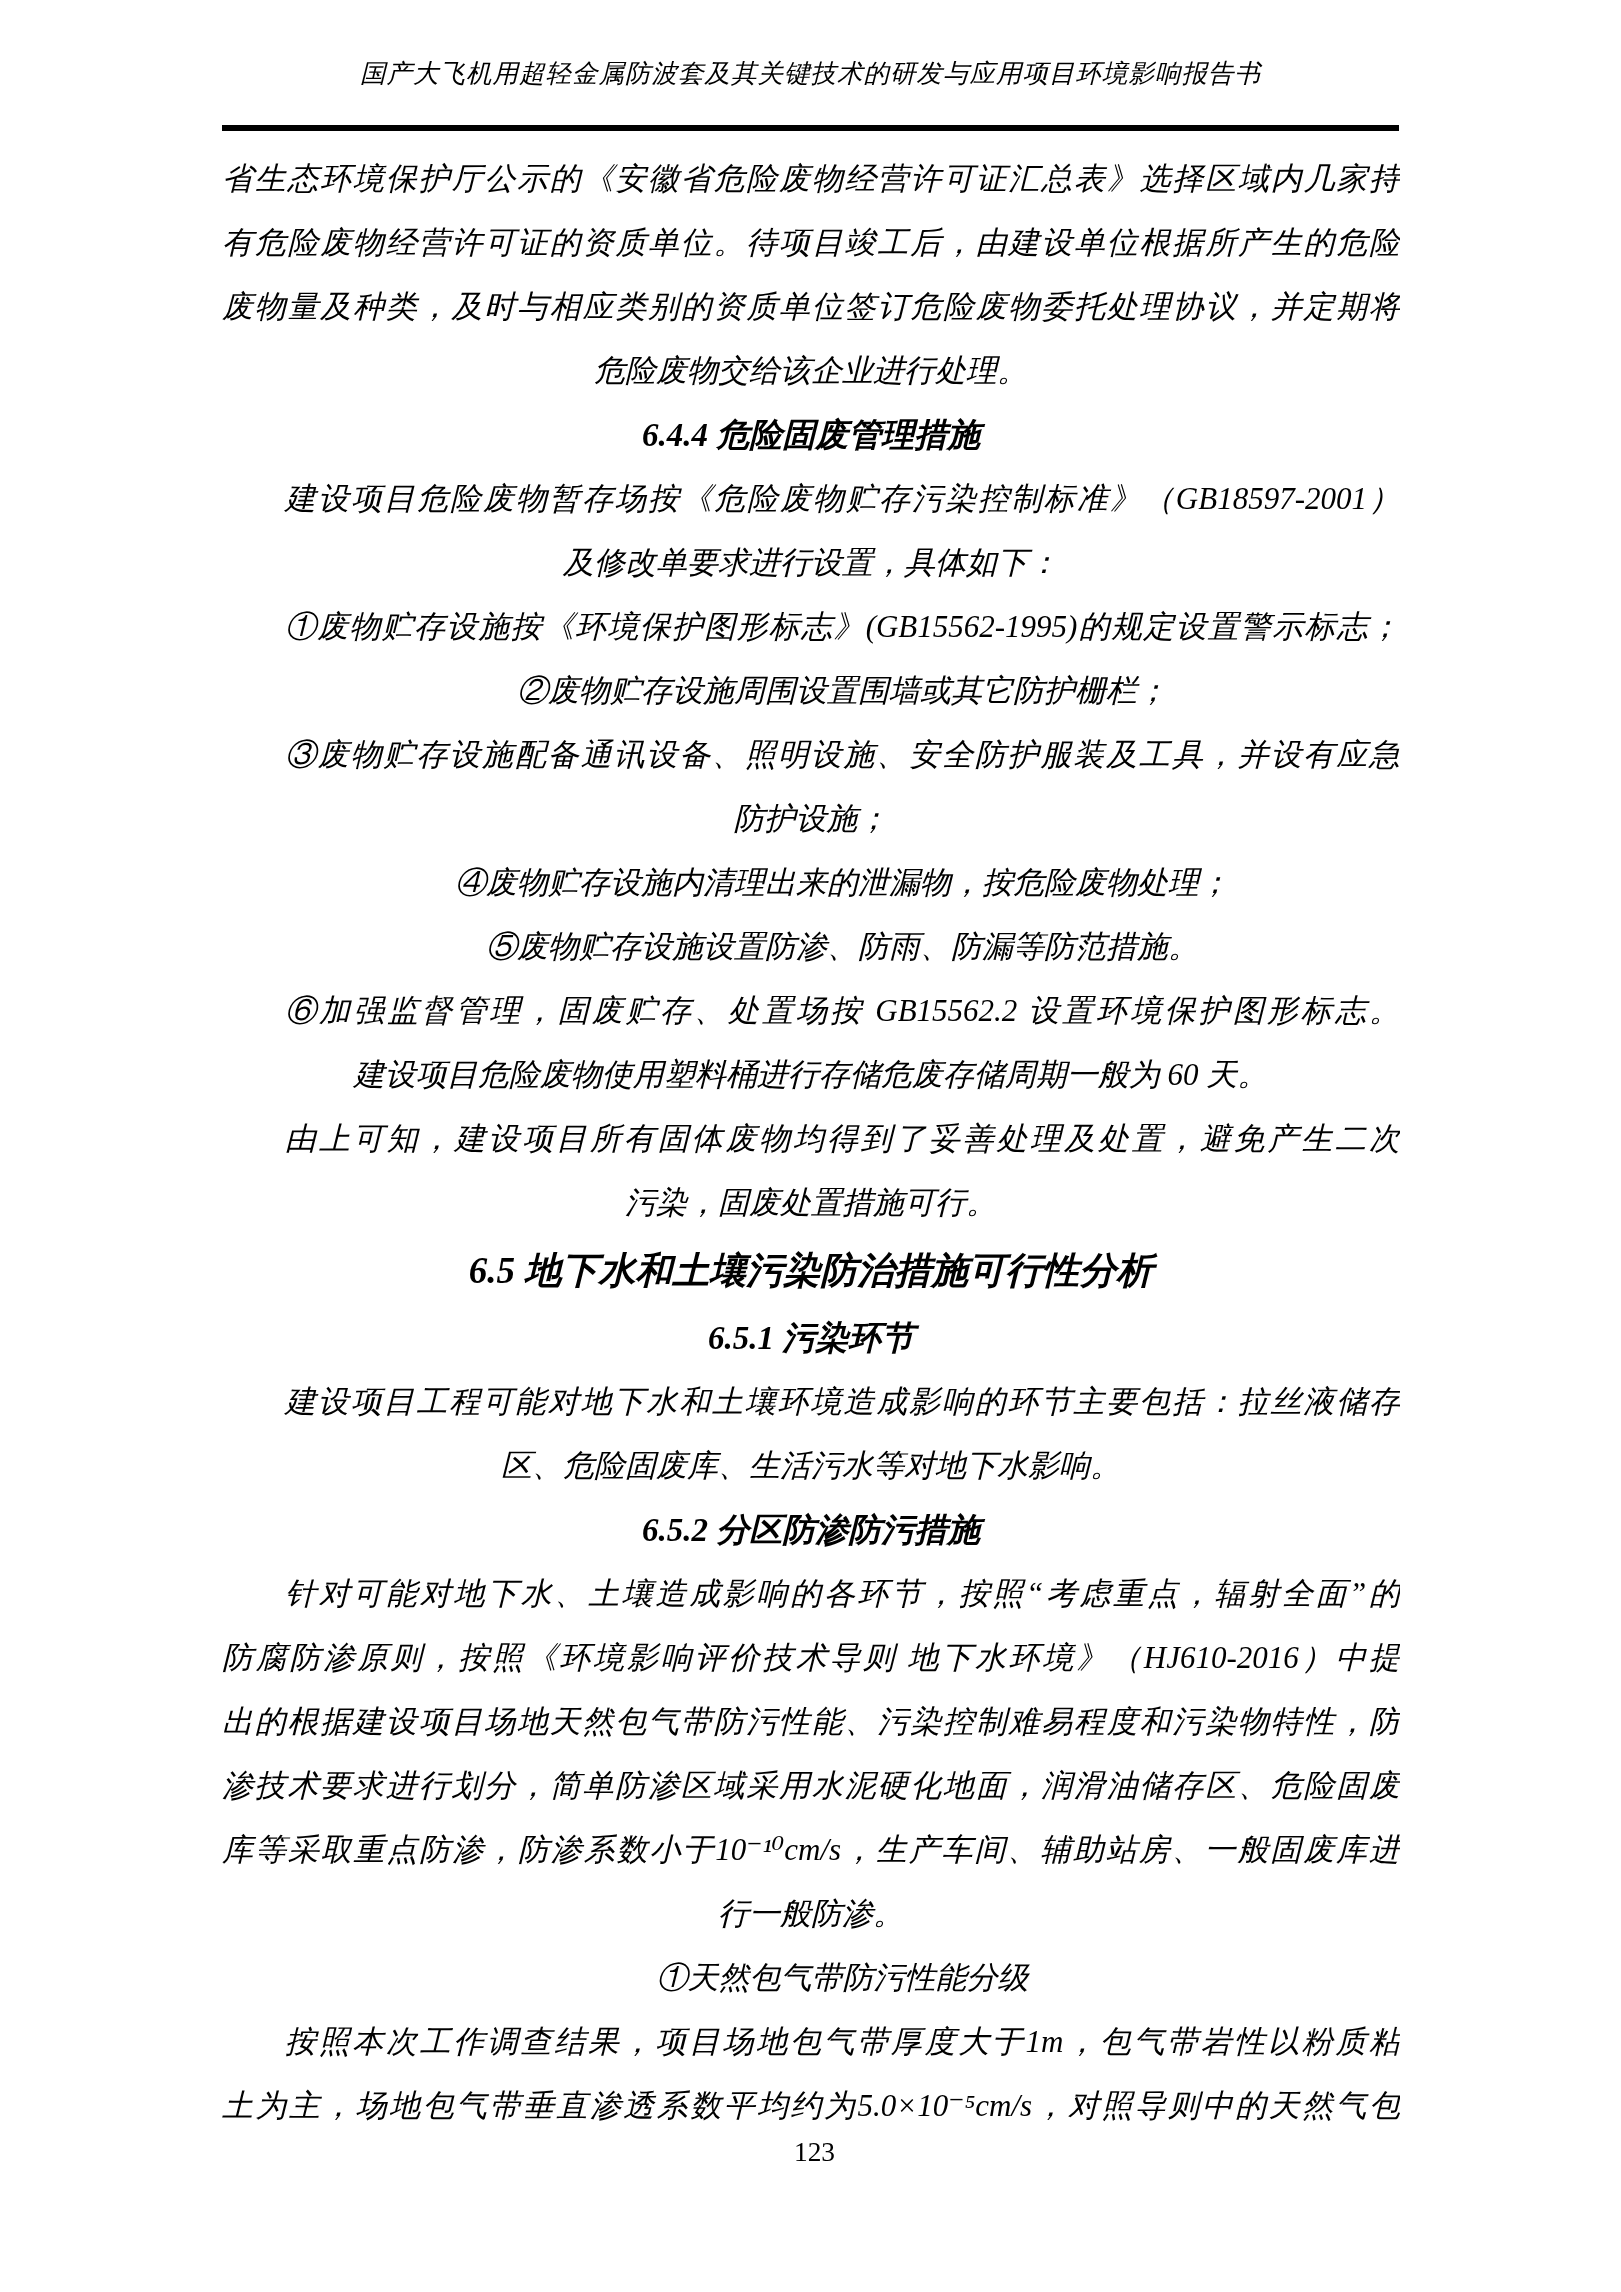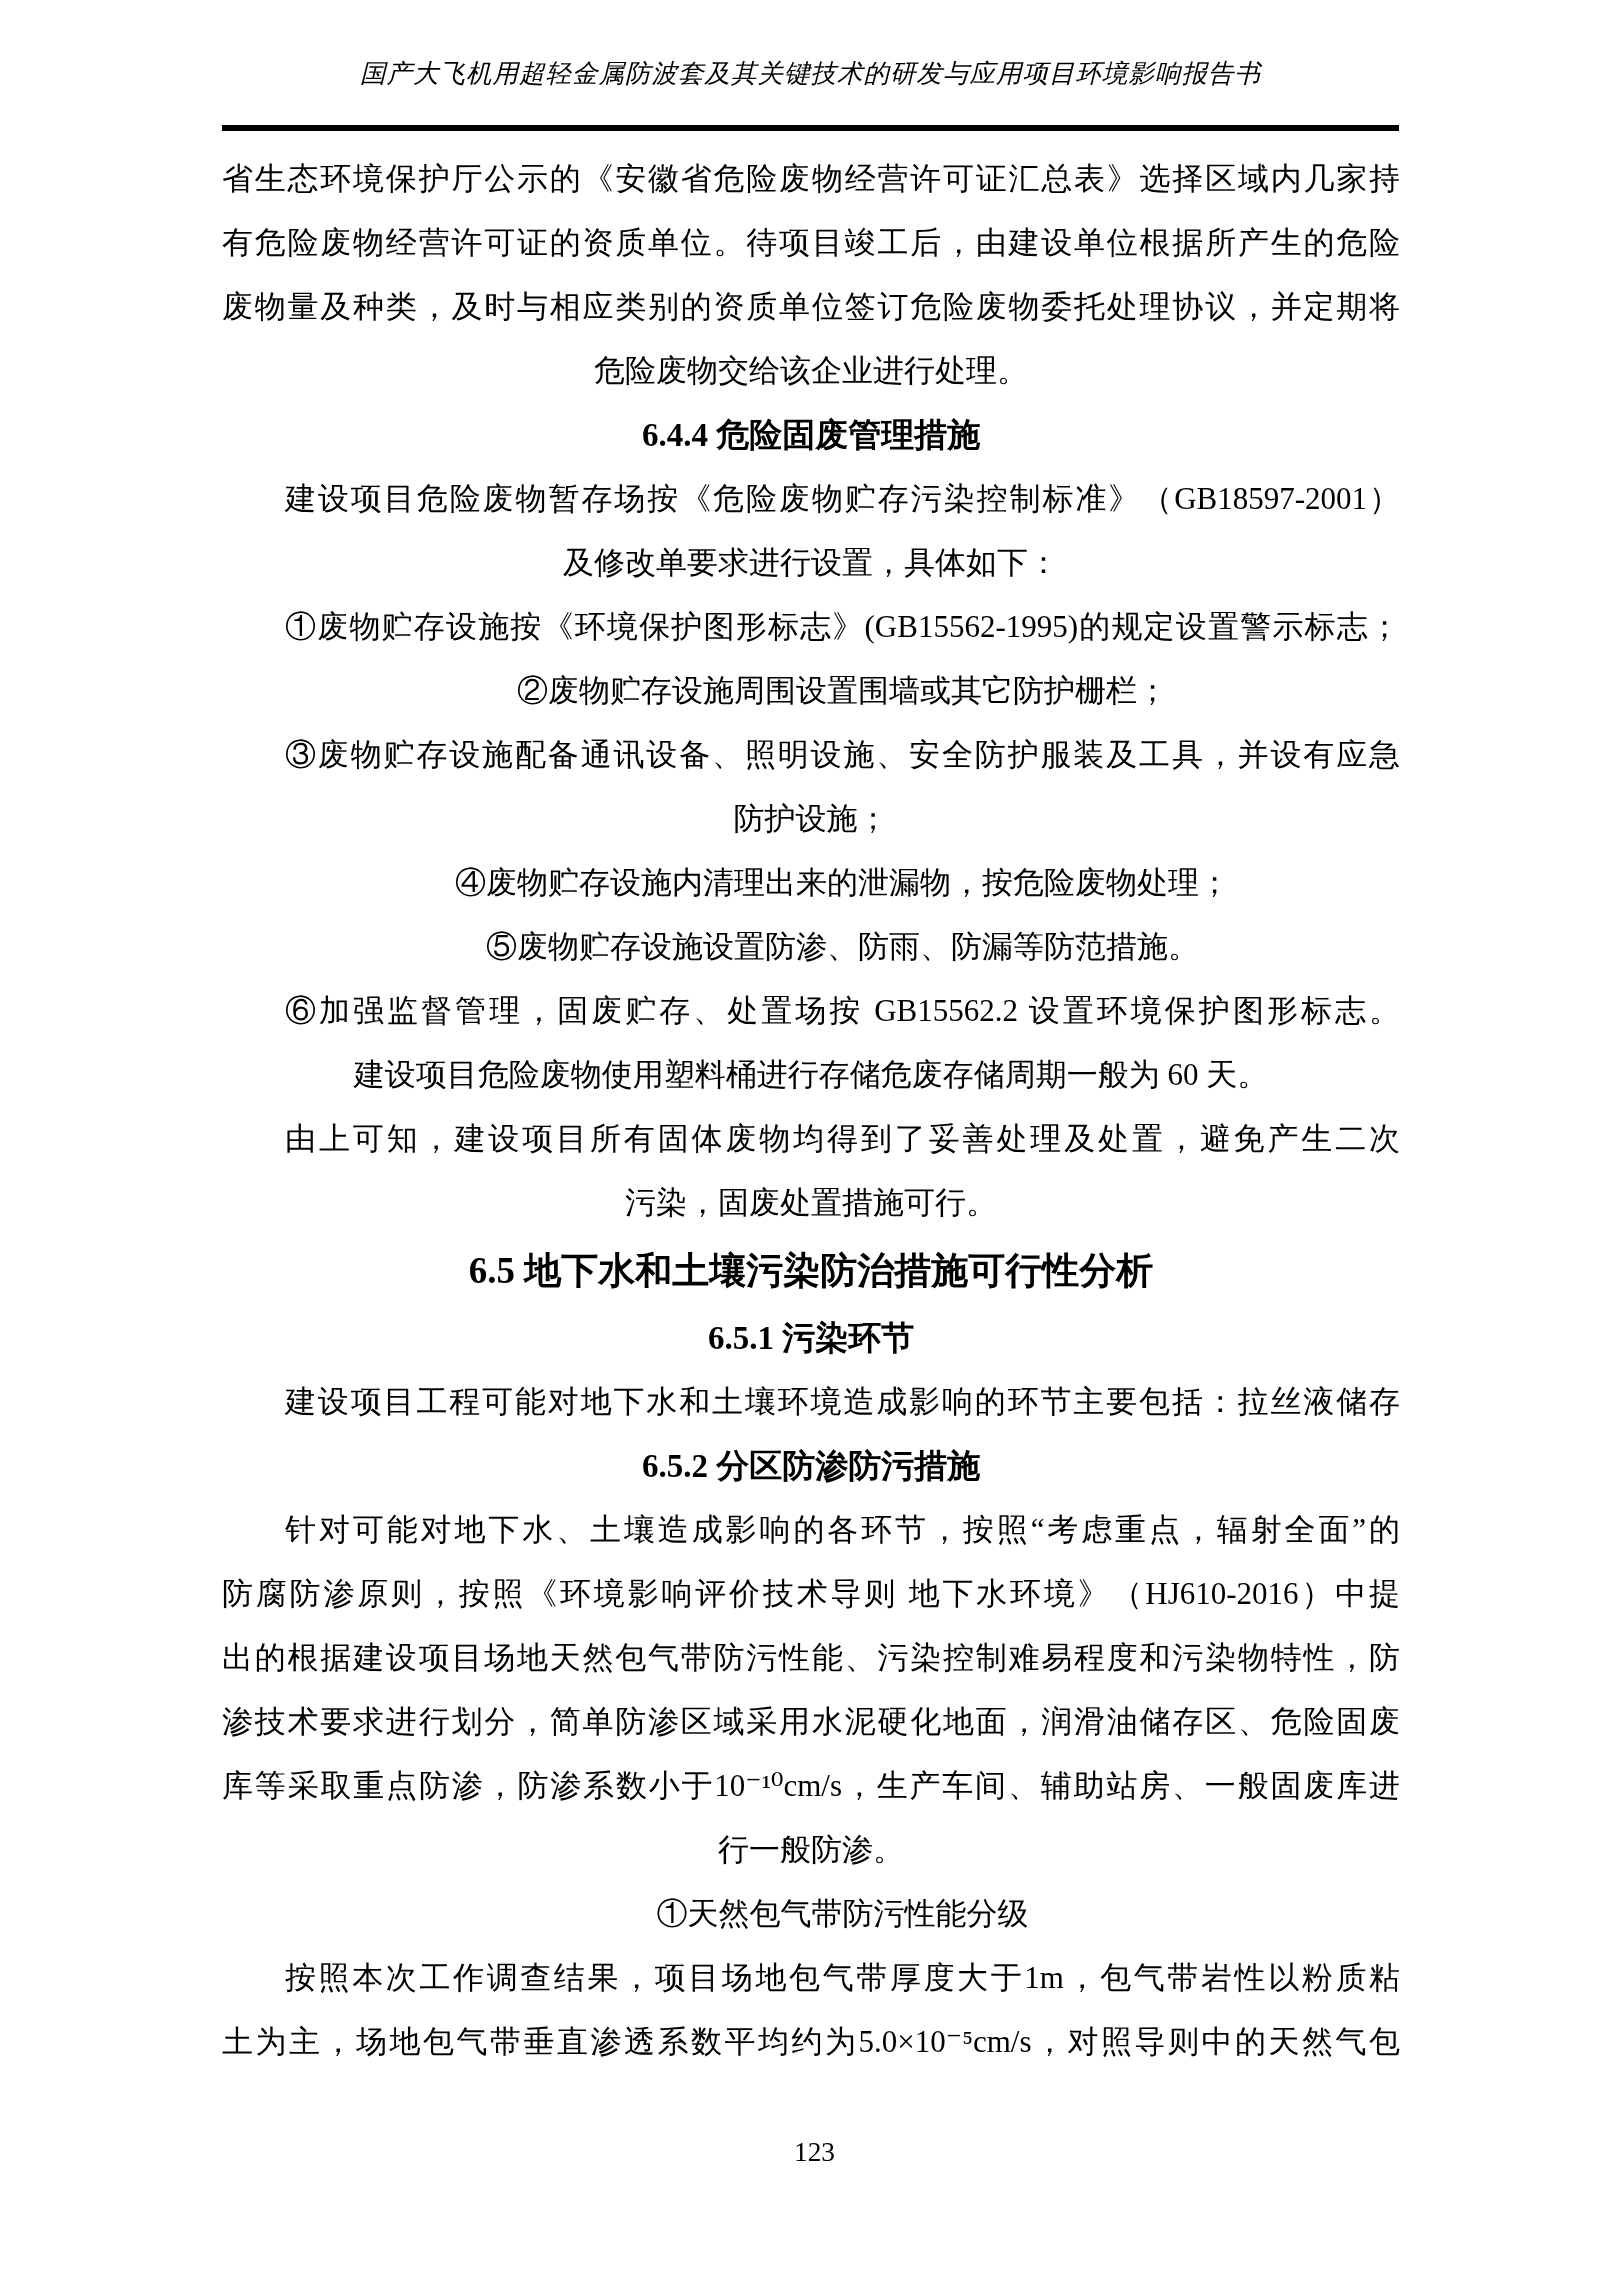--- a/index.html
+++ b/index.html
@@ -16,21 +16,21 @@
     text-align: center;
     font-size: 25.5px;
     line-height: 33px;
     letter-spacing: 1px;
   }
   .header-rule {
     margin-top: 35px;
     height: 5.9px;
     background: #000000;
   }
-  .doc-content { margin: 15.7px 222px 0 222px; width: 1178px; }
+  .doc-content { margin: 15.7px 222px 0 222px; width: 1178px; font-style: italic; }
   .line {
     font-size: 31px;
     line-height: 64px;
     height: 64px;
     overflow: hidden;
     text-align: center;
   }
   .line.full {
     text-align: justify;
     text-align-last: justify;
@@ -78,20 +78,21 @@
     <div class="line line-body">防护设施；</div>
     <div class="line line-body indent">④废物贮存设施内清理出来的泄漏物，按危险废物处理；</div>
     <div class="line line-body indent">⑤废物贮存设施设置防渗、防雨、防漏等防范措施。</div>
     <div class="line line-body indent full">⑥加强监督管理，固废贮存、处置场按 GB15562.2 设置环境保护图形标志。</div>
     <div class="line line-body">建设项目危险废物使用塑料桶进行存储危废存储周期一般为 60 天。</div>
     <div class="line line-body indent full">由上可知，建设项目所有固体废物均得到了妥善处理及处置，避免产生二次</div>
     <div class="line line-body">污染，固废处置措施可行。</div>
     <div class="line line-h2">6.5 地下水和土壤污染防治措施可行性分析</div>
     <div class="line line-h3">6.5.1 污染环节</div>
     <div class="line line-body indent full">建设项目工程可能对地下水和土壤环境造成影响的环节主要包括：拉丝液储存</div>
+    <div class="line line-body">区、危险固废库、生活污水等对地下水影响。</div>
     <div class="line line-h3">6.5.2 分区防渗防污措施</div>
     <div class="line line-body indent full">针对可能对地下水、土壤造成影响的各环节，按照“考虑重点，辐射全面”的</div>
     <div class="line line-body full">防腐防渗原则，按照《环境影响评价技术导则 地下水环境》（HJ610-2016）中提</div>
     <div class="line line-body full">出的根据建设项目场地天然包气带防污性能、污染控制难易程度和污染物特性，防</div>
     <div class="line line-body full">渗技术要求进行划分，简单防渗区域采用水泥硬化地面，润滑油储存区、危险固废</div>
     <div class="line line-body full">库等采取重点防渗，防渗系数小于10⁻¹⁰cm/s，生产车间、辅助站房、一般固废库进</div>
     <div class="line line-body">行一般防渗。</div>
     <div class="line line-body indent">①天然包气带防污性能分级</div>
     <div class="line line-body indent full">按照本次工作调查结果，项目场地包气带厚度大于1m，包气带岩性以粉质粘</div>
     <div class="line line-body full">土为主，场地包气带垂直渗透系数平均约为5.0×10⁻⁵cm/s，对照导则中的天然气包</div>

